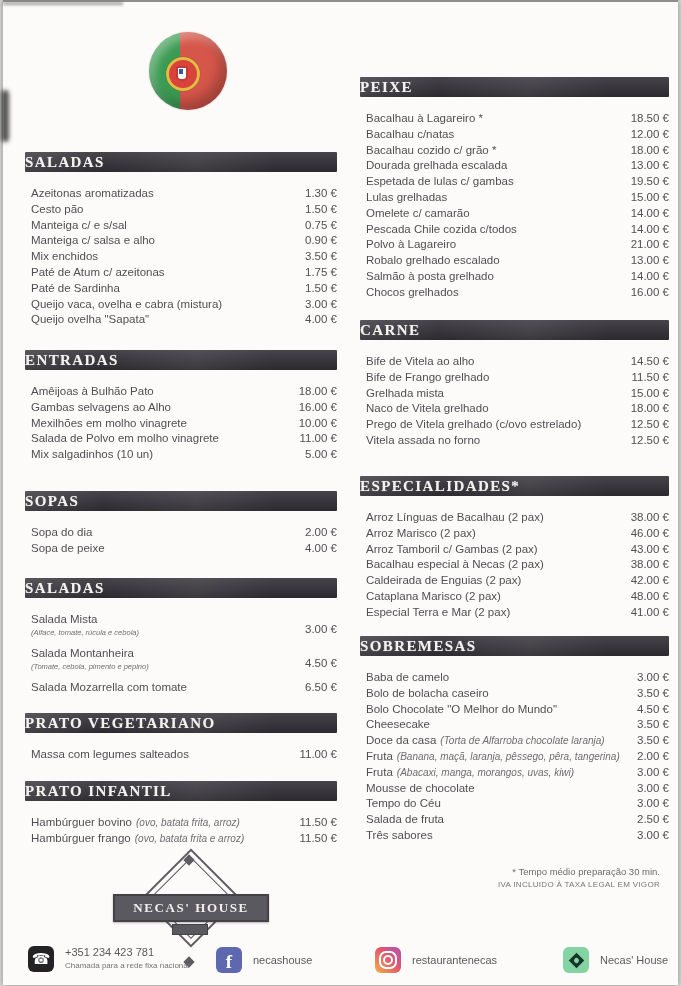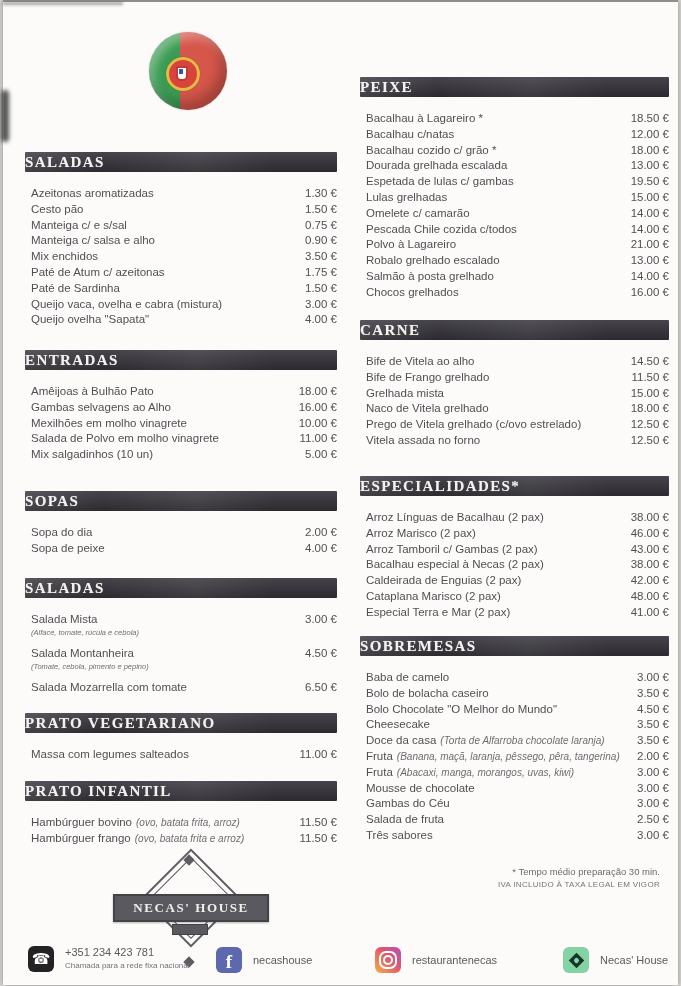--- a/index.html
+++ b/index.html
@@ -21,21 +21,21 @@
   .col{position:absolute;}
   .col-left{left:22px;top:150px;width:312px;height:700px;}
   .col-right{left:357px;top:75px;width:309px;height:790px;}
   .section{position:absolute;left:0;right:0;}
   .bar{height:20px;background:#3a383f;color:#f3f2ef;font-family:"Liberation Serif",serif;font-weight:bold;
        font-size:15px;letter-spacing:1.4px;line-height:20px;padding-left:0;border-radius:1px;
        background-image:linear-gradient(90deg,rgba(255,255,255,.10),rgba(255,255,255,0) 25%,rgba(255,255,255,.07) 55%,rgba(255,255,255,0) 80%),
                         linear-gradient(0deg,rgba(0,0,0,.25),rgba(255,255,255,.06));
        text-shadow:0 0 1px rgba(255,255,255,.35);}
   .items{padding-top:14px;}
-  .row{display:flex;justify-content:space-between;align-items:flex-start;line-height:15.8px;
+  .row{display:flex;justify-content:space-between;align-items:flex-end;line-height:15.8px;
        font-size:11.5px;color:#504f54;padding-left:6px;}
   .row .left{flex:1 1 auto;min-width:0;}
   .row .note{font-size:10px;font-style:italic;color:#6e6d72;margin-left:4px;}
   .row .desc{font-size:7.5px;font-style:italic;color:#6e6d72;line-height:10px;}
   .row.with-desc{margin-bottom:8px;}
   .price{white-space:nowrap;padding-left:6px;}
 
   
   .footnote{position:absolute;right:18px;top:864px;text-align:right;color:#6c6b68;}
   .footnote .fn1{font-size:9.5px;}
@@ -350,21 +350,21 @@
           </div>
           <div class="row">
             <div class="left"><span>Fruta</span><span class="note">(Abacaxi, manga, morangos, uvas, kiwi)</span></div>
             <span class="price">3.00 €</span>
           </div>
           <div class="row">
             <div class="left"><span>Mousse de chocolate</span></div>
             <span class="price">3.00 €</span>
           </div>
           <div class="row">
-            <div class="left"><span>Gambas do Céu</span></div>
+            <div class="left"><span>Tempo do Céu</span></div>
             <span class="price">3.00 €</span>
           </div>
           <div class="row">
             <div class="left"><span>Salada de fruta</span></div>
             <span class="price">2.50 €</span>
           </div>
           <div class="row">
             <div class="left"><span>Três sabores</span></div>
             <span class="price">3.00 €</span>
           </div>

